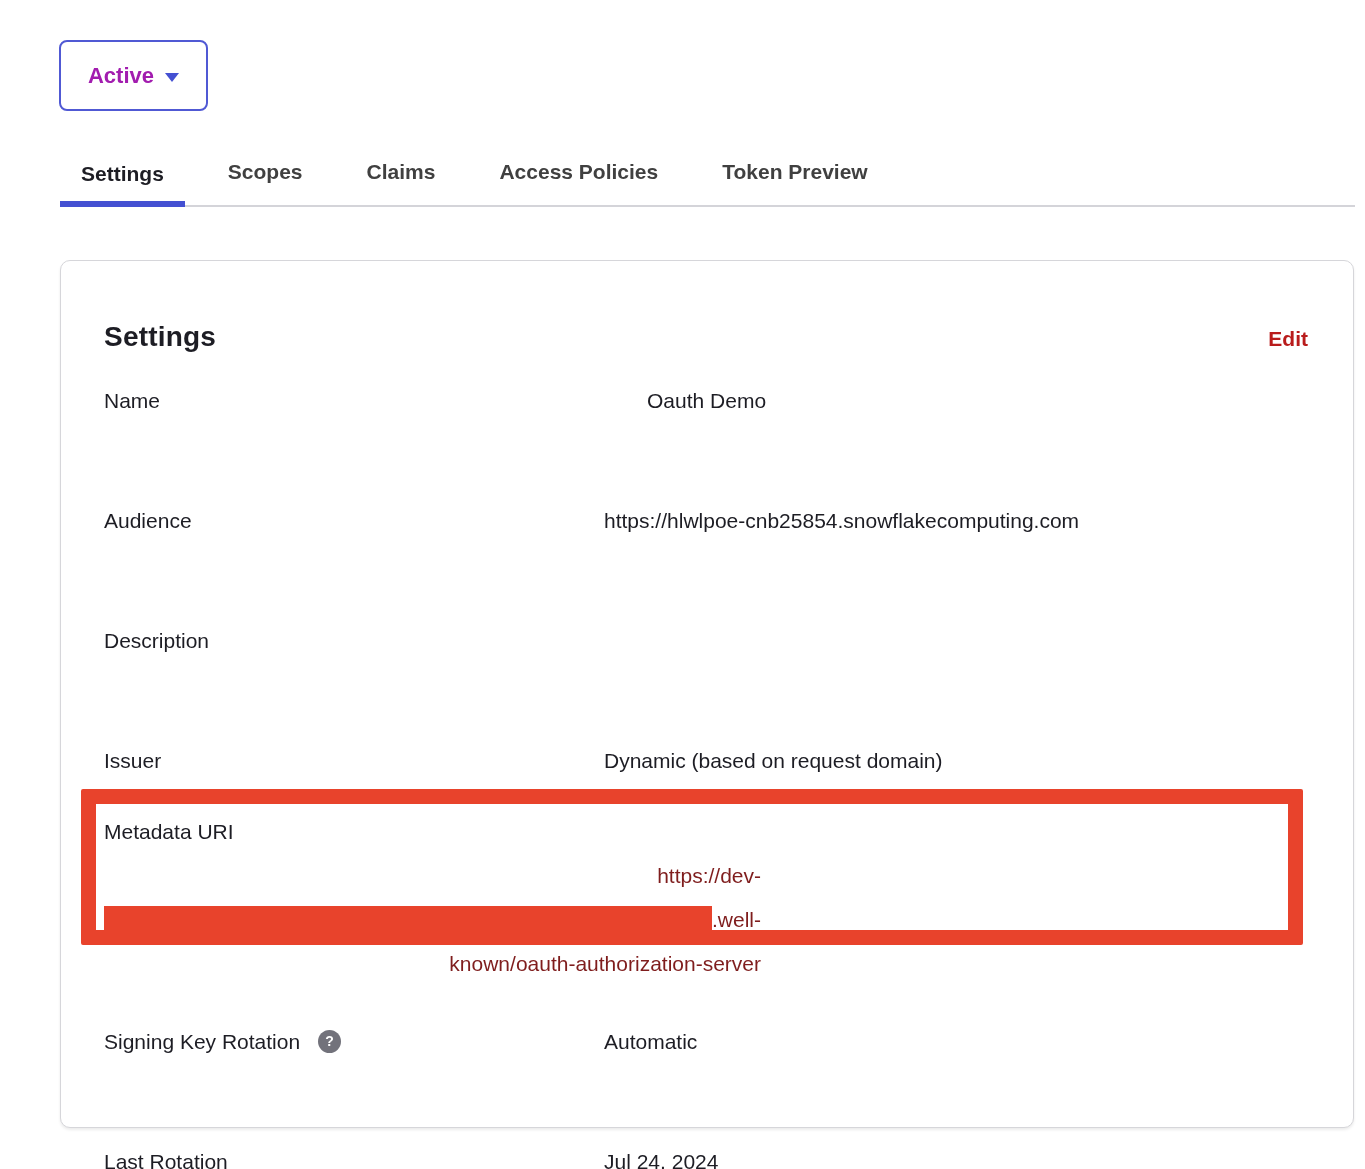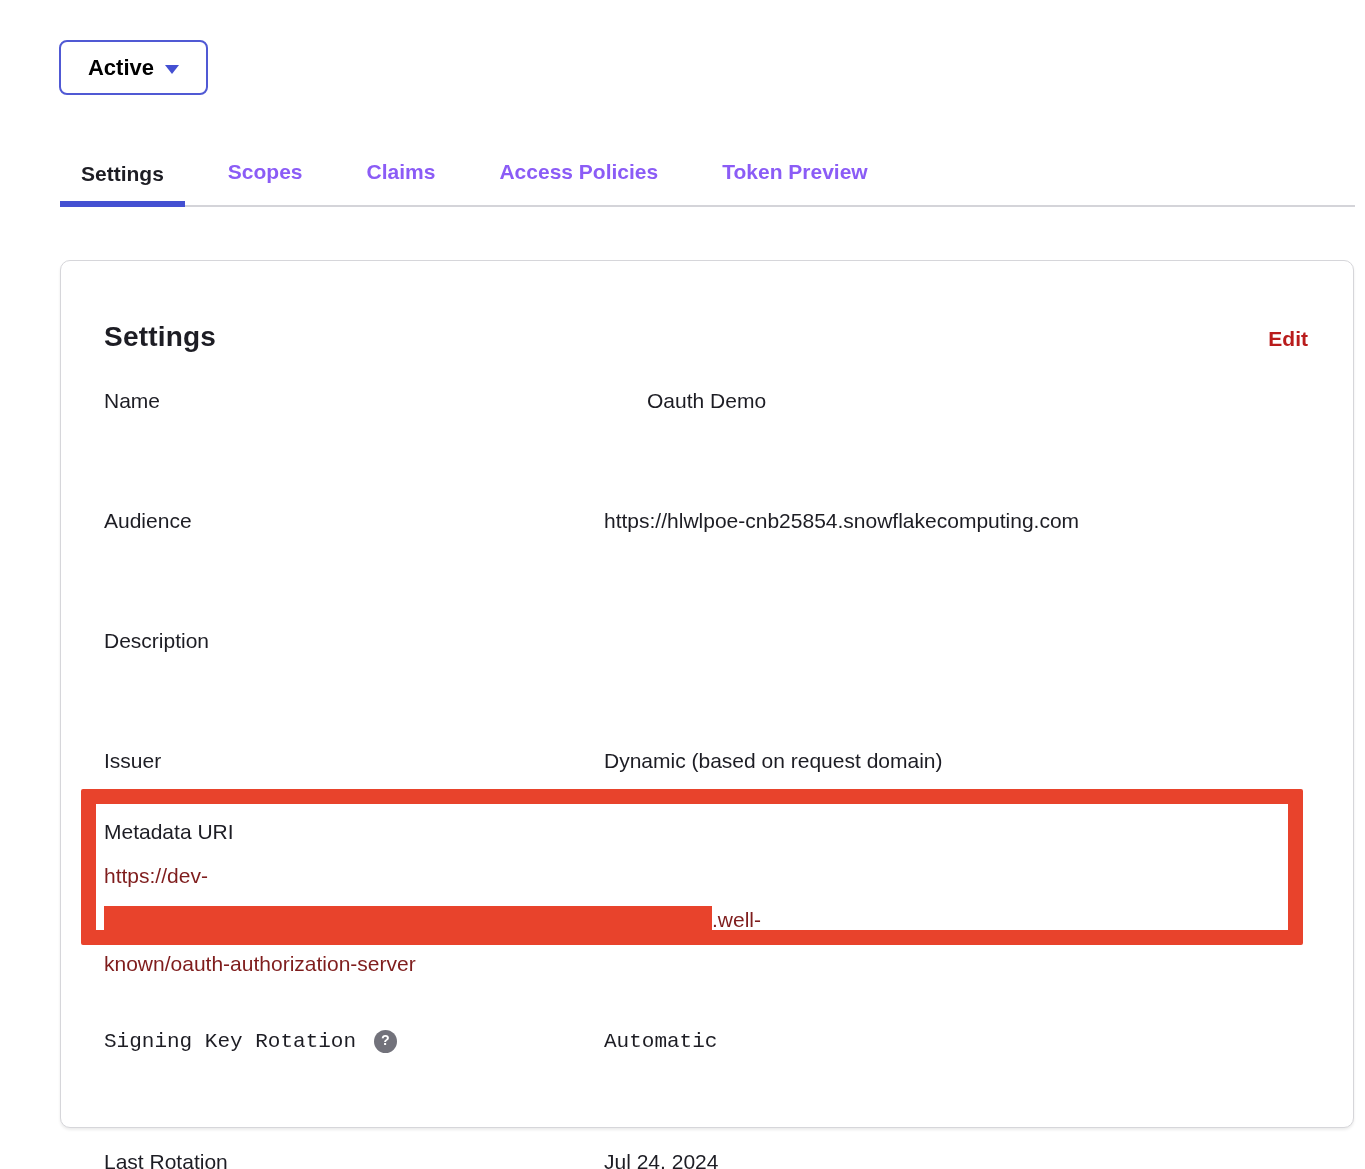--- a/index.html
+++ b/index.html
@@ -1,40 +1,40 @@
 <!DOCTYPE html>
 <html><head>
 <meta charset="utf-8">
 <style>
   * { margin:0; padding:0; box-sizing:border-box; }
   html,body { width:1365px; height:1169px; background:#ffffff; overflow:hidden;
               font-family:"Liberation Sans", sans-serif; color:#1d1d24; }
 
   
   .status-btn {
-    position:absolute; left:59px; top:40px; height:55px; min-width:149px;
+    position:absolute; left:59px; top:40px; height:71px; min-width:149px;
     background:#fff; border:2px solid #5059d4; border-radius:8px;
     display:flex; align-items:center; justify-content:center; gap:11px;
-    color:#000000; font-size:22px; font-weight:700; cursor:pointer; padding:0 24px;
+    color:#a21caf; font-size:22px; font-weight:700; cursor:pointer; padding:0 24px;
     font-family:"Liberation Sans", sans-serif;
   }
   .caret-down {
     width:0; height:0; margin-top:3px;
     border-left:7px solid transparent; border-right:7px solid transparent;
     border-top:9px solid #4450d2;
   }
 
   
   .tabs {
     position:absolute; left:60px; top:160px; width:1295px;
     display:flex; align-items:flex-end; gap:22px;
     border-bottom:2px solid #d4d4d9;
   }
   .tab {
-    padding:0 21px 21px; font-size:21px; font-weight:700; color:#8b5cf6;
+    padding:0 21px 21px; font-size:21px; font-weight:700; color:#404040;
     white-space:nowrap; cursor:pointer;
   }
   .tab.active {
     padding-bottom:15px; border-bottom:6px solid #4450d2; margin-bottom:-2px;
     color:#1d1d24;
   }
 
   
   .card {
     position:absolute; left:60px; top:260px; width:1294px; height:868px;
@@ -46,21 +46,21 @@
     margin:60px 45px 0 43px;
   }
   .card-title { font-size:28px; font-weight:700; color:#1d1d24; letter-spacing:.2px; }
   .edit-link { font-size:21px; font-weight:700; color:#b91c1c; text-decoration:none; cursor:pointer; }
 
   .rows { margin:0 43px; }
   .frow { display:flex; align-items:flex-start; margin-top:93px;
           font-size:21px; line-height:27px; }
   .frow:first-child { margin-top:34px;gap:43px; }
   .frow .lbl { width:500px; flex:none; color:#1d1d24; }
-  .frow .val { color:#1d1d24; }
+  .frow .val { color:#1d1d24;text-align:right; }
 
   
   .frow.metadata { position:relative; margin-top:36px; line-height:44px;flex-direction:column; }
   .annotation-box {
     position:absolute; left:-23px; top:-21px; width:1222px; height:156px;
     border:15px solid #e8432c; border-radius:2px; pointer-events:none; z-index:5;
   }
   .mlink { color:#7f1d1d; text-decoration:none; cursor:pointer; display:block; max-width:700px; }
   .mlink-line { display:block; }
   .redwrap { position:relative; display:inline-block; vertical-align:middle; margin-top:-4px; }
@@ -136,21 +136,21 @@
       <div class="lbl">Metadata URI</div>
       <div class="val">
         <a class="mlink">
           <span class="mlink-line">https://dev-</span>
           <span class="mlink-line"><span class="redwrap"><span class="redaction-bar"></span><span class="speck s1"></span><span class="speck s2"></span><span class="speck s3"></span></span><span>.well-</span></span>
           <span class="mlink-line">known/oauth-authorization-server</span>
         </a>
       </div>
     </div>
 
-    <div class="frow" style="margin-top:42px;font-family:Liberation Mono, monospace;">
+    <div class="frow" style="margin-top:42px;">
       <div class="lbl lbl-with-icon">
         <span>Signing Key Rotation</span>
         <span class="help-icon">?</span>
       </div>
       <div class="val">Automatic</div>
     </div>
 
     <div class="frow">
       <div class="lbl">Last Rotation</div>
       <div class="val">Jul 24, 2024</div>

